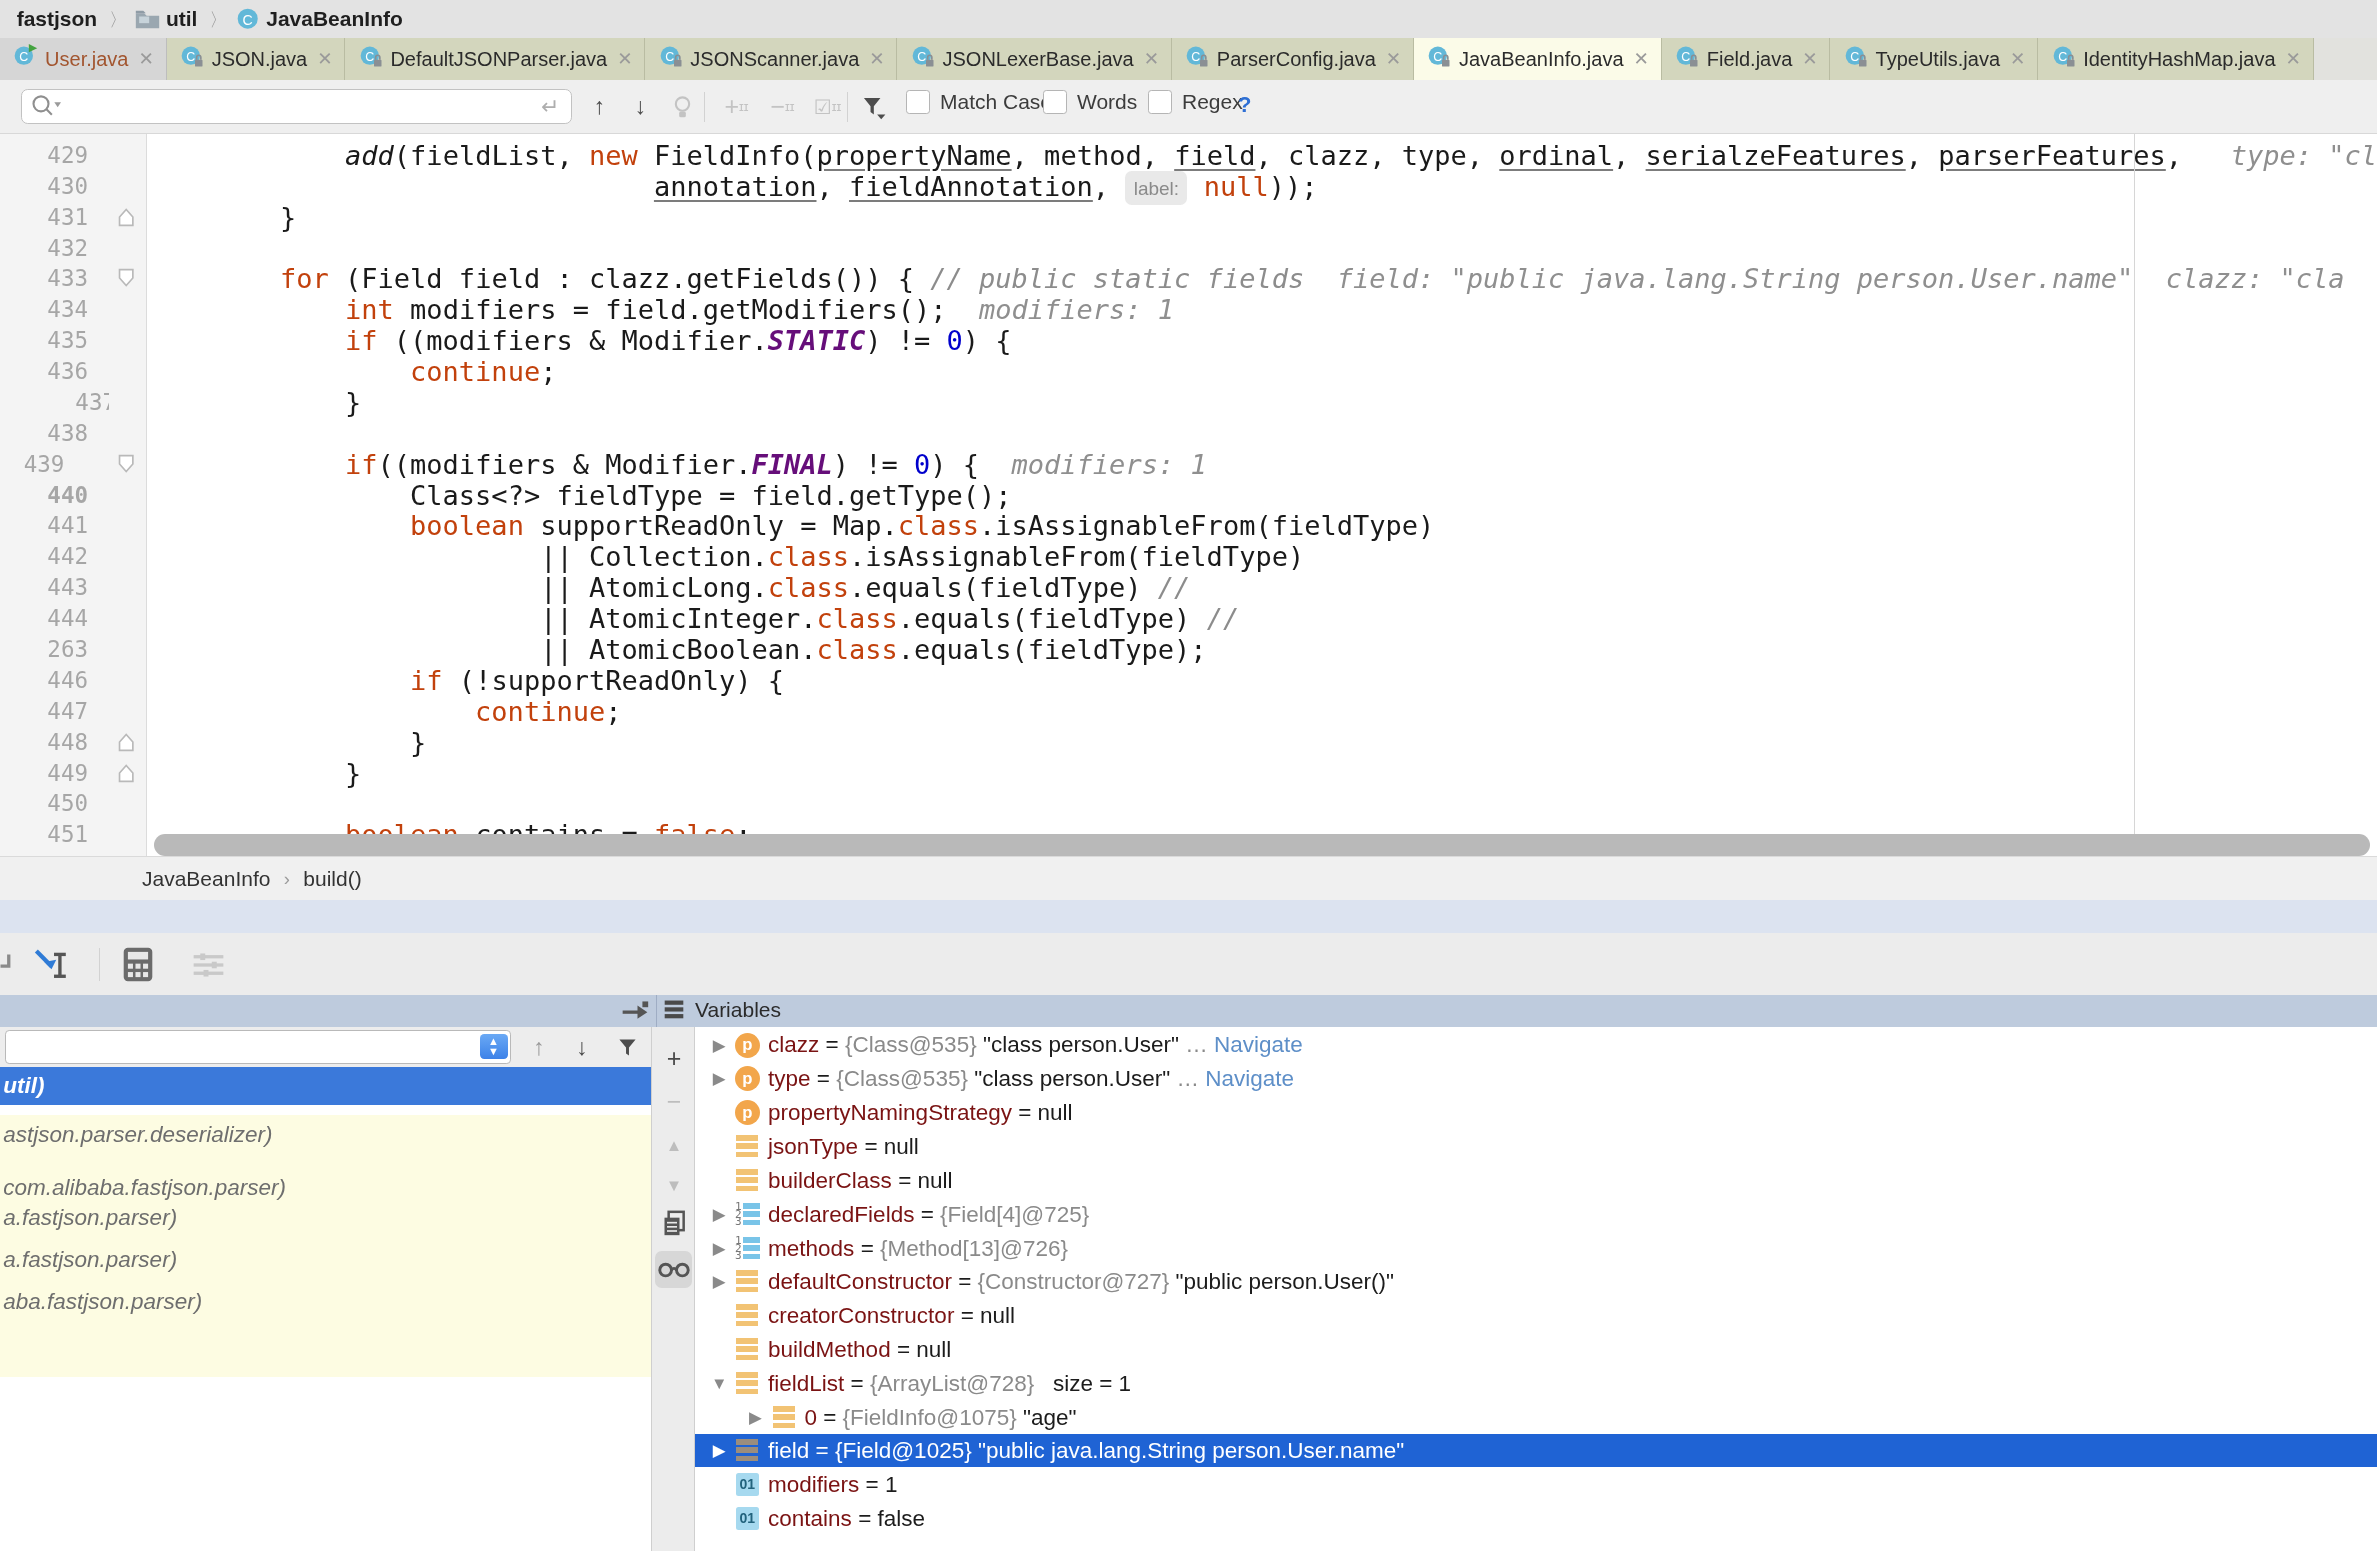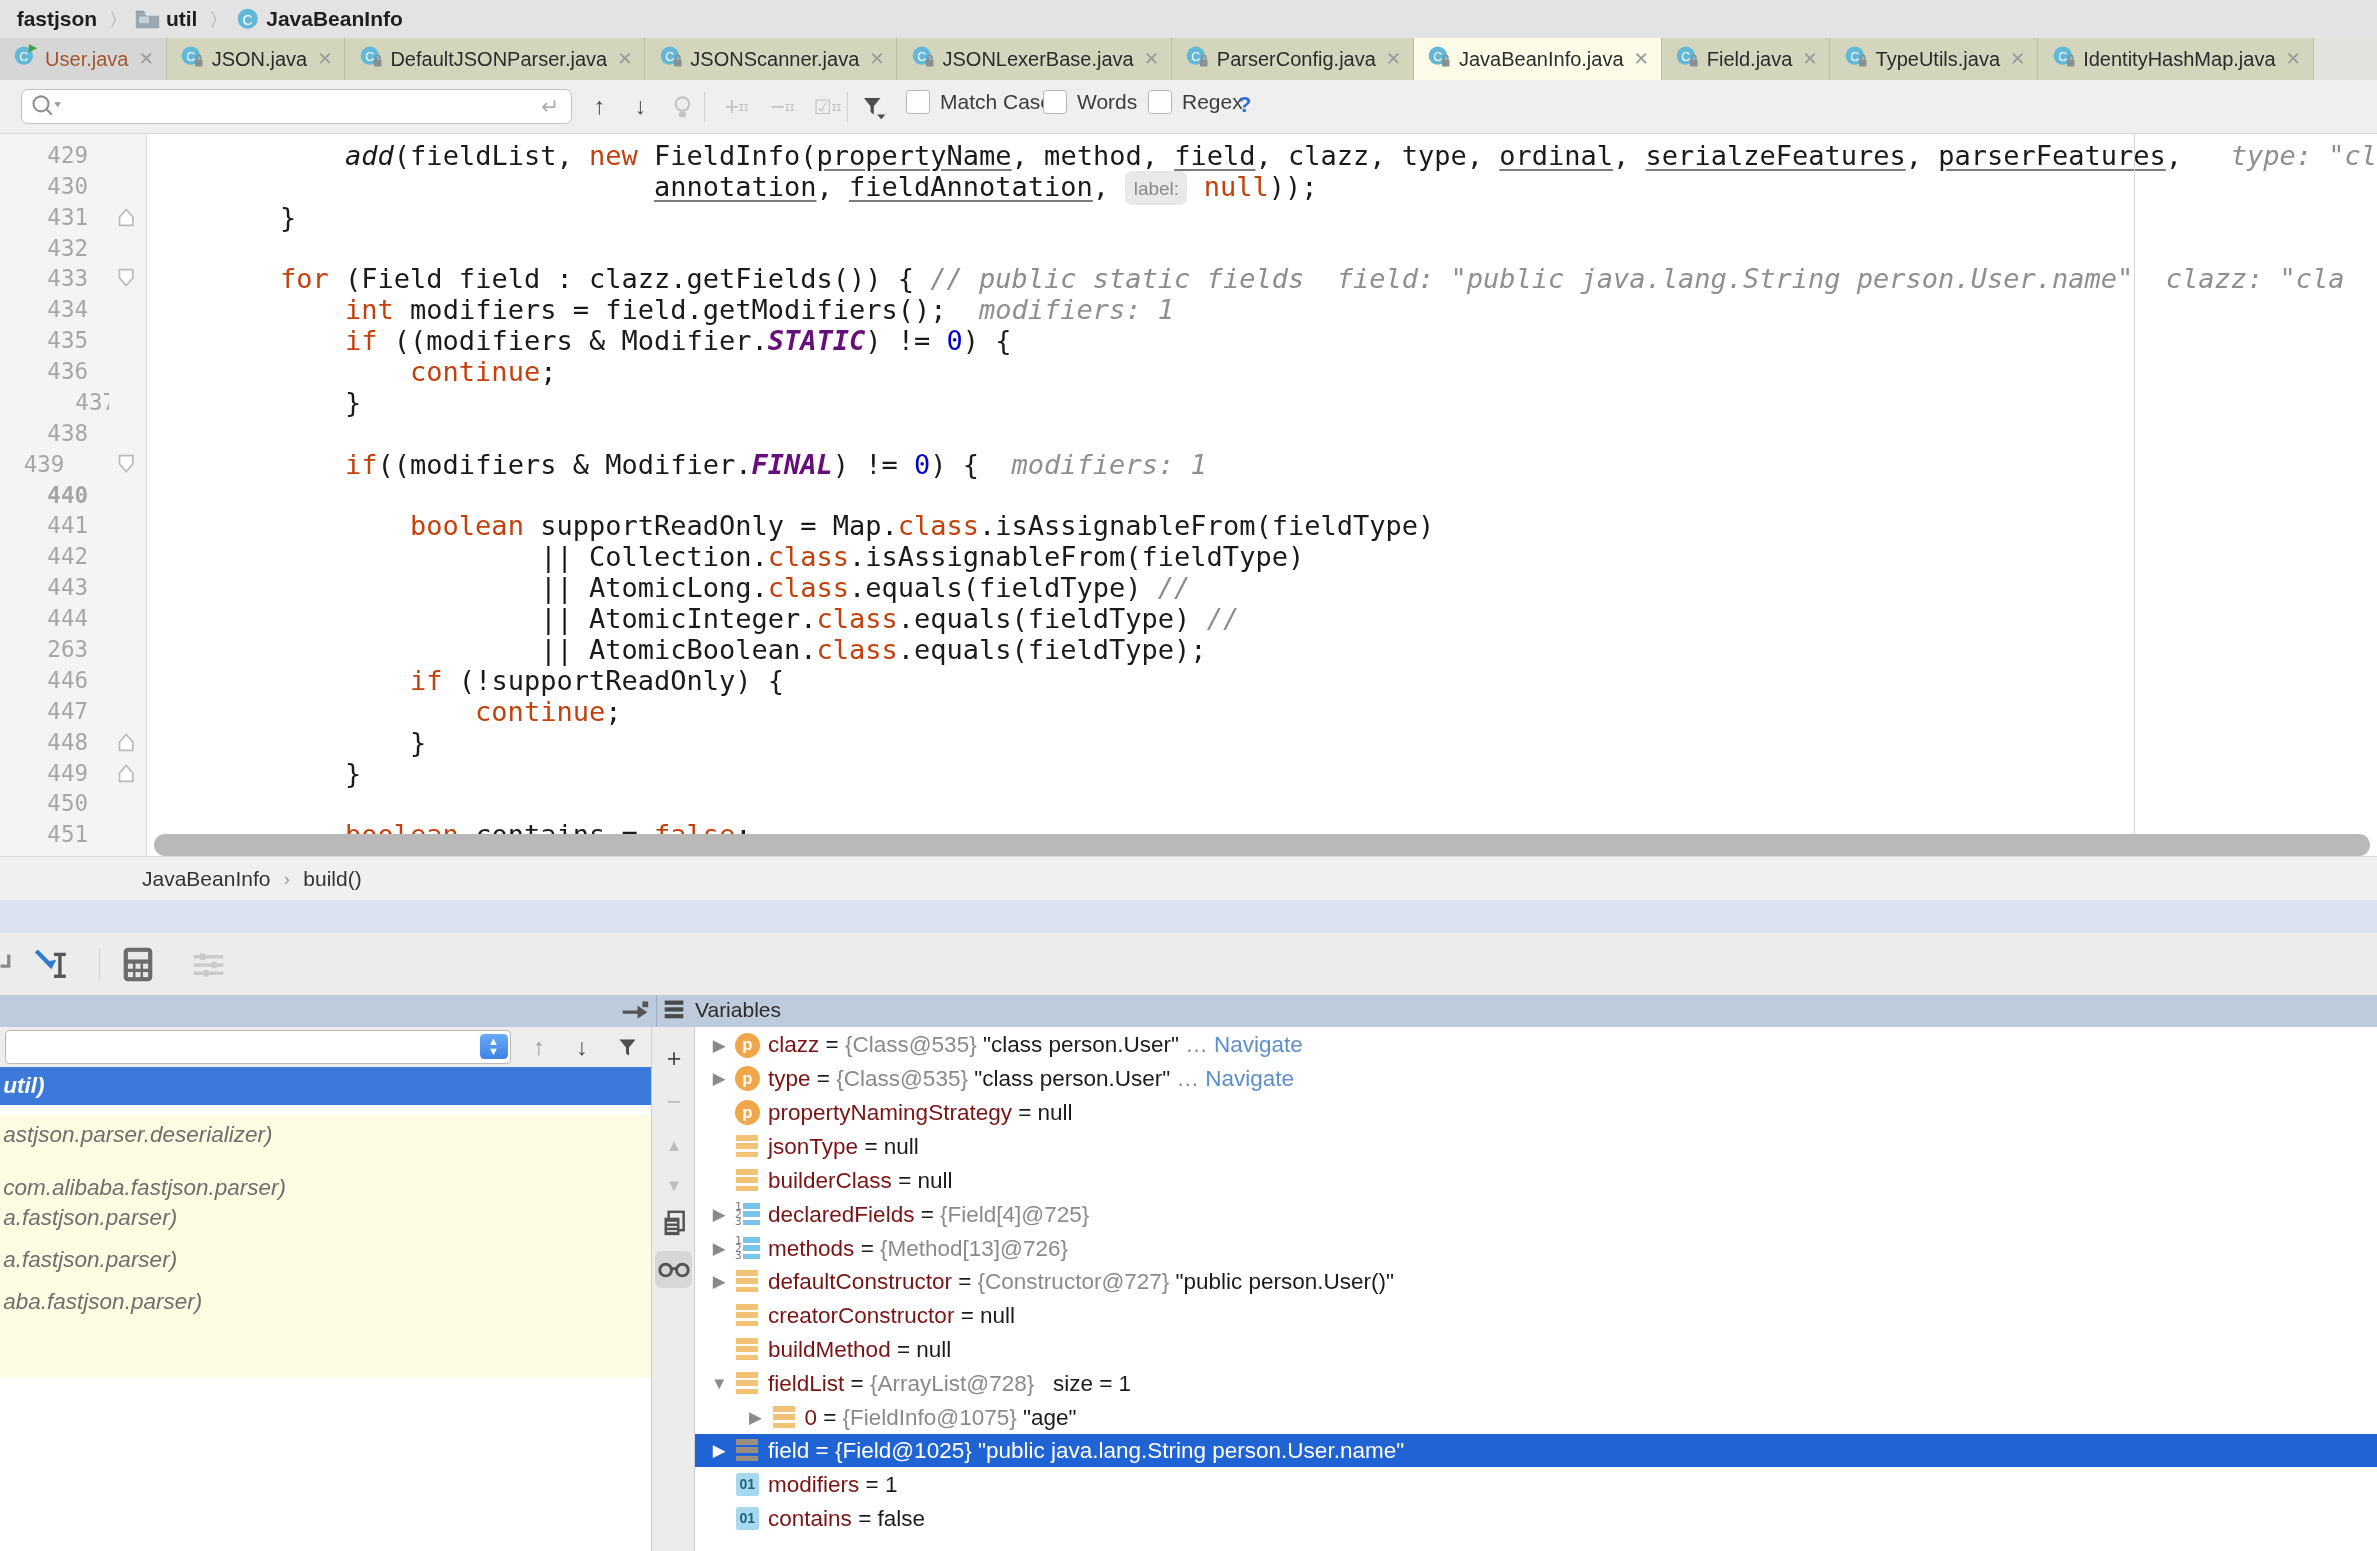--- a/index.html
+++ b/index.html
@@ -333,21 +333,21 @@
       <div class="codeline" style="top: 37px;"><span class="t">                               </span><span class="u">annotation</span><span class="t">, </span><span class="u">fieldAnnotation</span><span class="t">, </span><span class="chip">label:</span><span class="t"> </span><span class="k">null</span><span class="t">));</span></div>
       <div class="codeline" style="top: 68px;"><span class="t">        }</span></div>
       <div class="codeline" style="top: 99px;"></div>
       <div class="codeline" style="top: 129px;"><span class="t">        </span><span class="k">for</span><span class="t"> (Field field : clazz.getFields()) { </span><span class="cm">// public static fields</span><span class="h">  field: "public java.lang.String person.User.name"  clazz: "cla</span></div>
       <div class="codeline" style="top: 160px;"><span class="t">            </span><span class="k">int</span><span class="t"> modifiers = field.getModifiers();</span><span class="h">  modifiers: 1</span></div>
       <div class="codeline" style="top: 191px;"><span class="t">            </span><span class="k">if</span><span class="t"> ((modifiers &amp; Modifier.</span><span class="su">STATIC</span><span class="t">) != </span><span class="n0">0</span><span class="t">) {</span></div>
       <div class="codeline" style="top: 222px;"><span class="t">                </span><span class="k">continue</span><span class="t">;</span></div>
       <div class="codeline" style="top: 253px;"><span class="t">            }</span></div>
       <div class="codeline" style="top: 284px;"></div>
       <div class="codeline" style="top: 315px;"><span class="t">            </span><span class="k">if</span><span class="t">((modifiers &amp; Modifier.</span><span class="su">FINAL</span><span class="t">) != </span><span class="n0">0</span><span class="t">) {</span><span class="h">  modifiers: 1</span></div>
-      <div class="codeline" style="top: 346px;"><span class="t">                </span></div>
+      <div class="codeline" style="top: 346px;"><span class="t">                </span><span class="t">Class&lt;?&gt; fieldType = field.getType();</span></div>
       <div class="codeline" style="top: 376px;"><span class="t">                </span><span class="k">boolean</span><span class="t"> supportReadOnly = Map.</span><span class="k">class</span><span class="t">.isAssignableFrom(fieldType)</span></div>
       <div class="codeline" style="top: 407px;"><span class="t">                        || Collection.</span><span class="k">class</span><span class="t">.isAssignableFrom(fieldType)</span></div>
       <div class="codeline" style="top: 438px;"><span class="t">                        || AtomicLong.</span><span class="k">class</span><span class="t">.equals(fieldType) </span><span class="cm">//</span></div>
       <div class="codeline" style="top: 469px;"><span class="t">                        || AtomicInteger.</span><span class="k">class</span><span class="t">.equals(fieldType) </span><span class="cm">//</span></div>
       <div class="codeline" style="top: 500px;"><span class="t">                        || AtomicBoolean.</span><span class="k">class</span><span class="t">.equals(fieldType);</span></div>
       <div class="codeline" style="top: 531px;"><span class="t">                </span><span class="k">if</span><span class="t"> (!supportReadOnly) {</span></div>
       <div class="codeline" style="top: 562px;"><span class="t">                    </span><span class="k">continue</span><span class="t">;</span></div>
       <div class="codeline" style="top: 593px;"><span class="t">                }</span></div>
       <div class="codeline" style="top: 624px;"><span class="t">            }</span></div>
       <div class="codeline" style="top: 654px;"></div>

